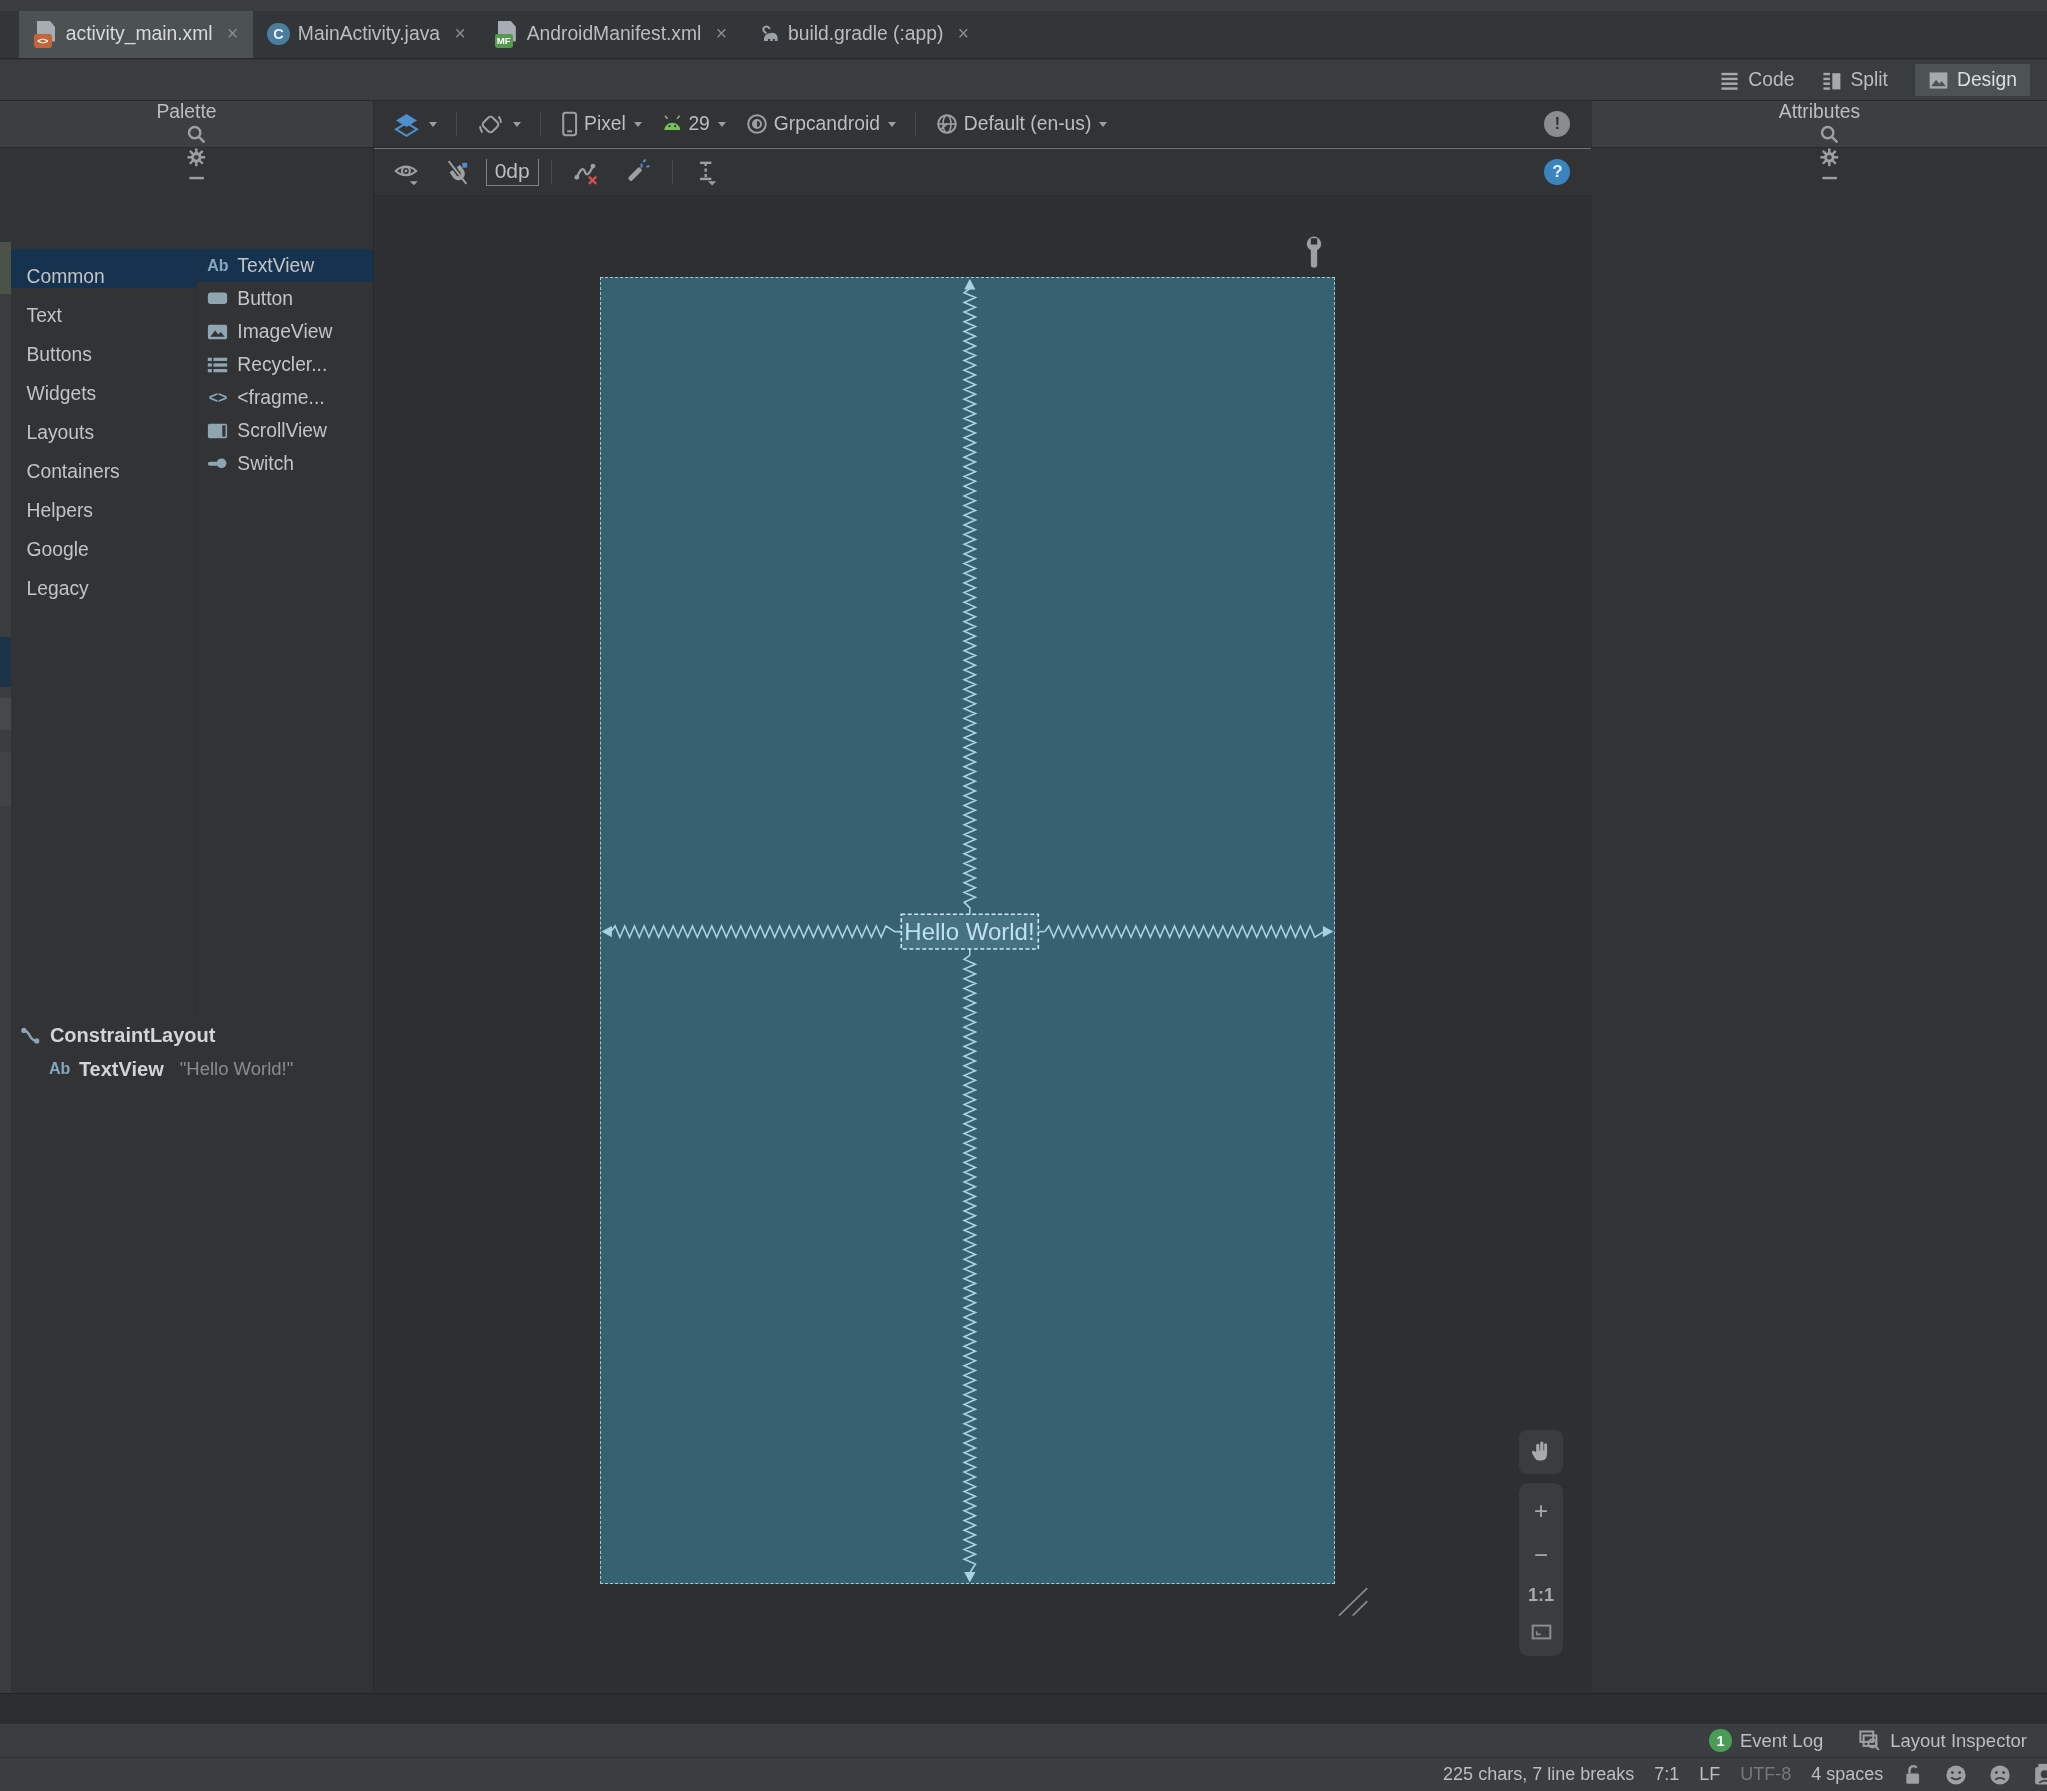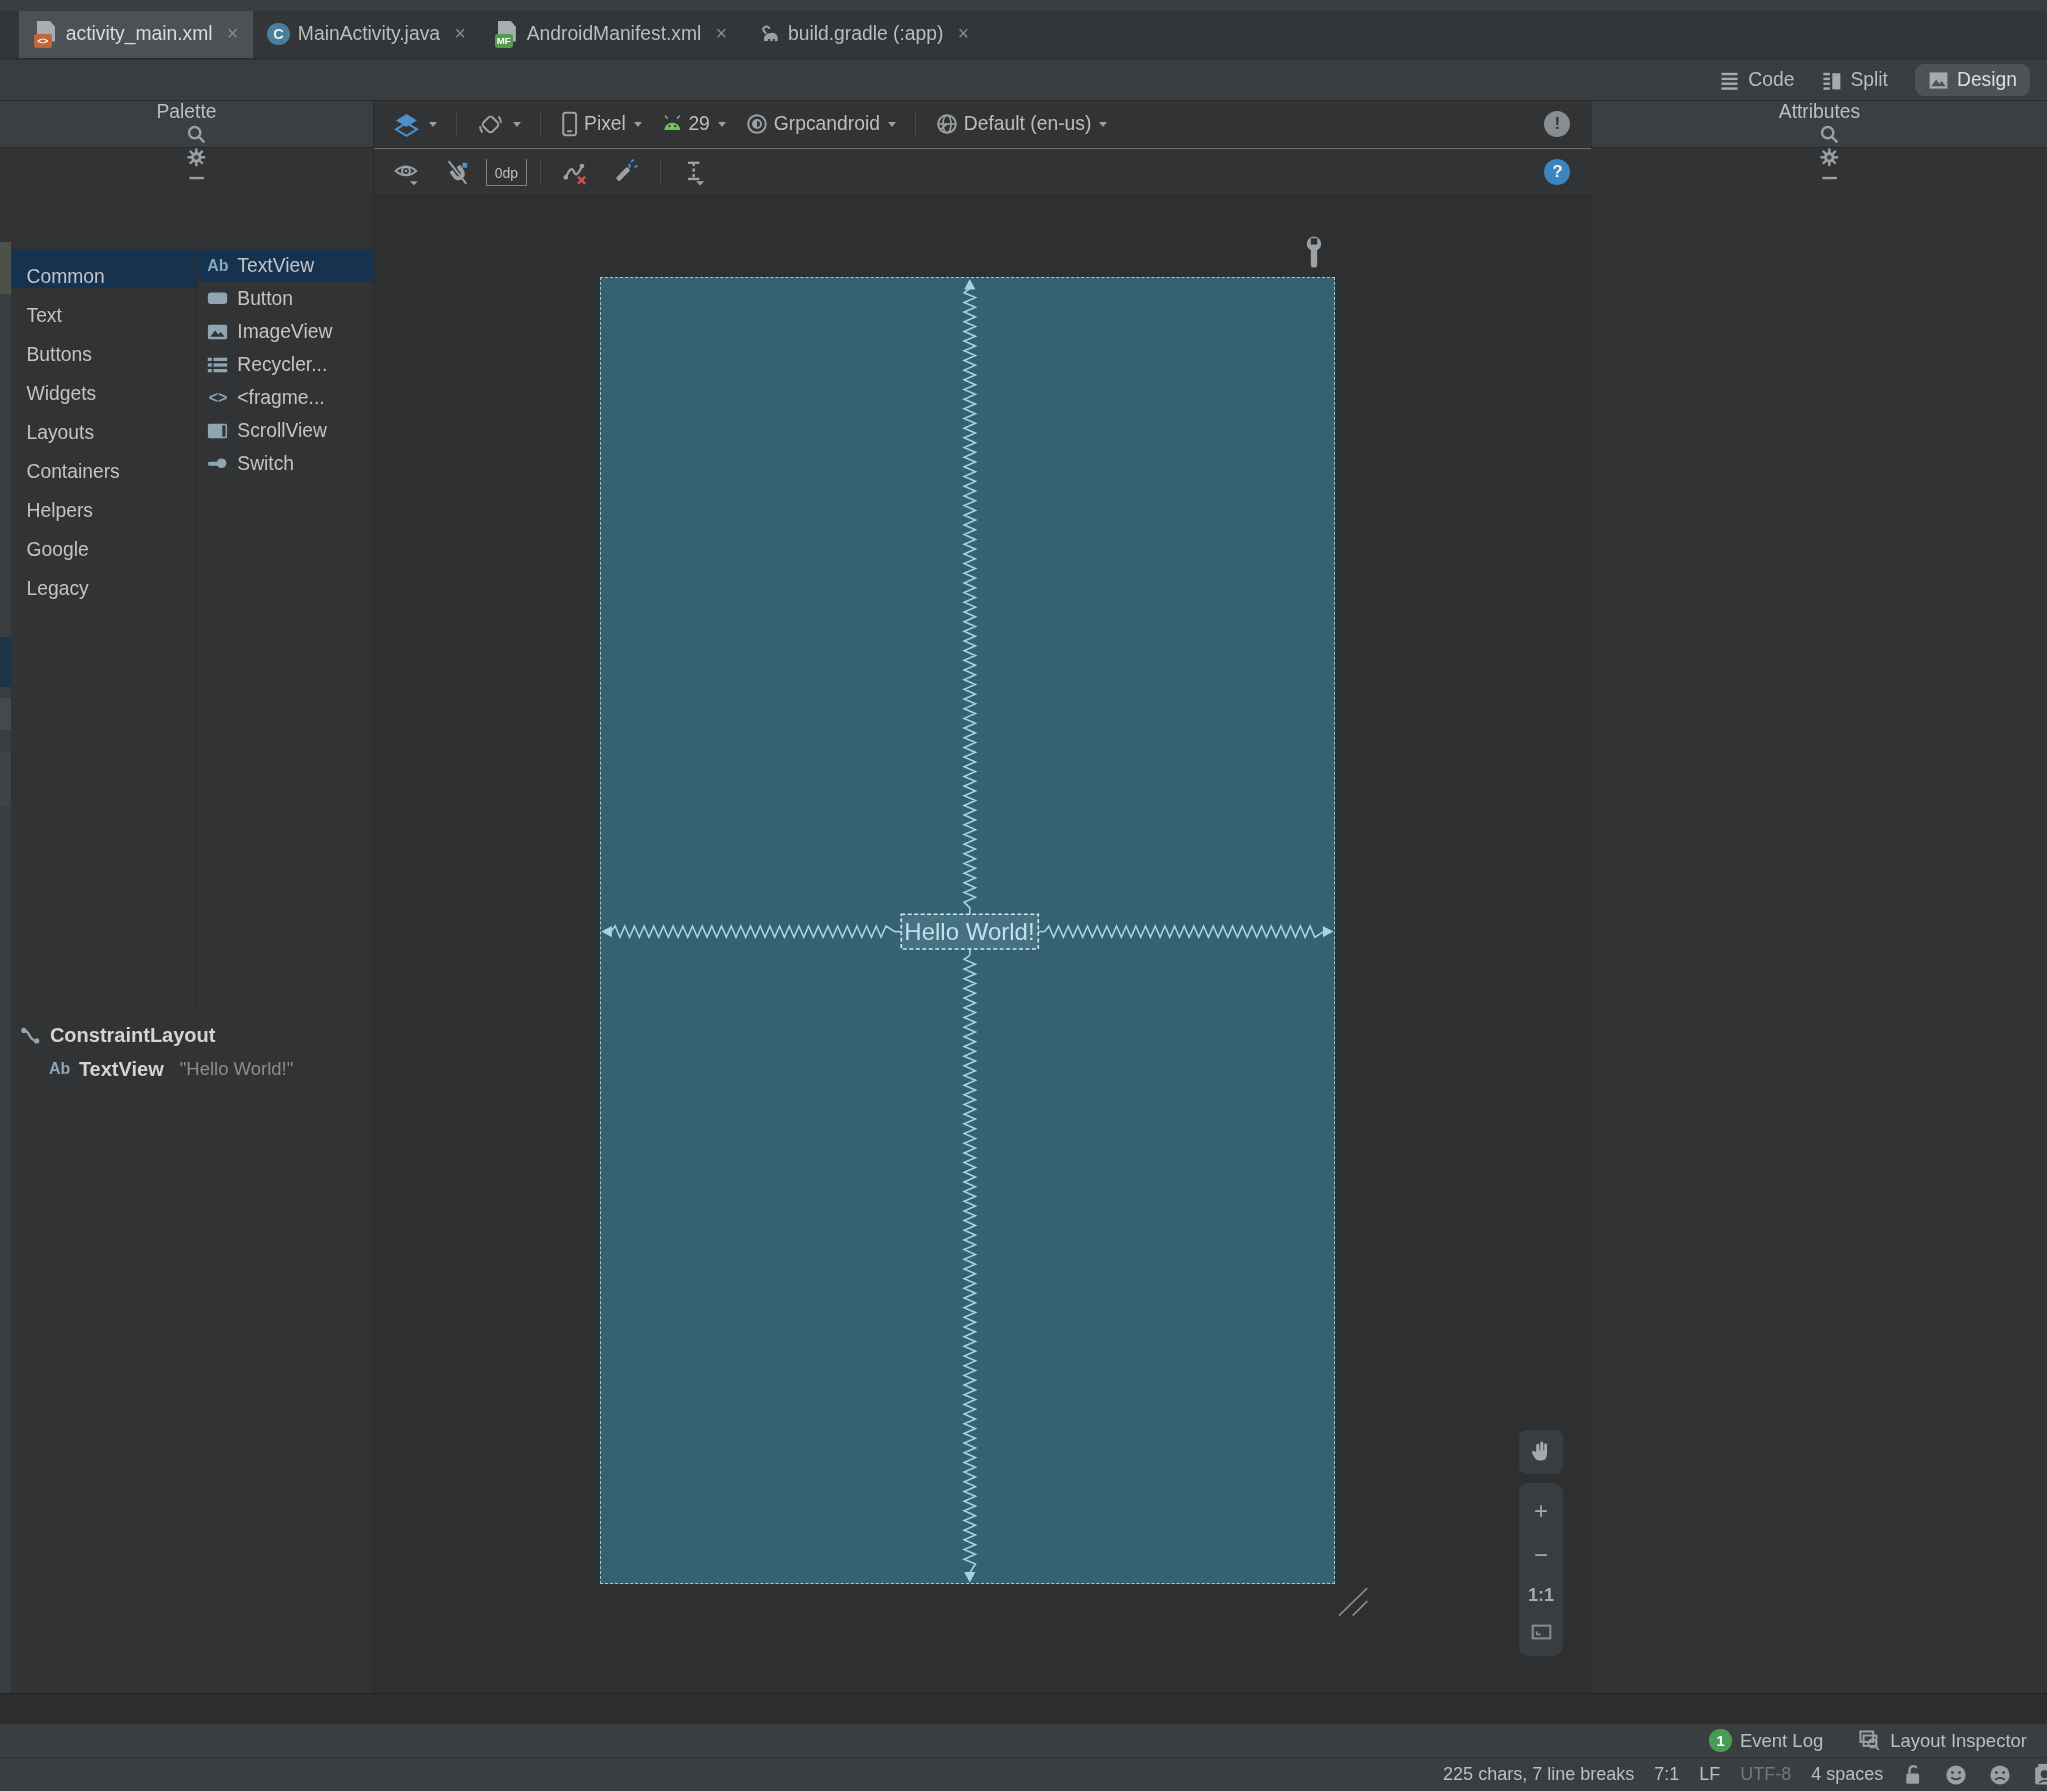--- a/index.html
+++ b/index.html
@@ -16,21 +16,21 @@
   .fileicon { position:relative; width:24px; height:27px; }
   .fileicon .page { position:absolute; left:3.2px; top:0; width:18px; height:21px; background:#a7adb3; clip-path:polygon(0 0, 70% 0, 100% 30%, 100% 100%, 0 100%); }
   .fileicon .badge { position:absolute; left:0; bottom:0; width:18px; height:13.7px; border-radius:2.4px; font-size:9.7px; font-weight:bold; color:#fff; display:flex; align-items:center; justify-content:center; }
   .badge.xml { background:#c3653a; }
   .badge.mf { background:#559a4e; }
   .circle-c { width:22.6px; height:22.6px; border-radius:50%; background:#4b7e9d; color:#e8eef2; font-size:14.5px; font-weight:bold; display:flex; align-items:center; justify-content:center; }
 
   
   #viewbar { left:0; top:60px; width:2048px; height:41px; background:#3a3d3f; border-bottom:0.8px solid #282a2b; display:flex; align-items:center; justify-content:flex-end; gap:27px; padding-right:18px; font-size:19.3px; }
   .viewmode { display:flex; align-items:center; gap:8px; color:#b9bdc0; }
-  .viewmode.selected { background:#4d5254; border-radius:9px; padding:4.8px 13px; color:#dcdedf; }
+  .viewmode.selected { background:#4d5254; border-radius:1px; padding:4.8px 13px; color:#dcdedf; }
 
   
   #leftcol  { left:0; top:101px; width:373px; height:1592px; background:#313335; }
   #centercol{ left:373px; top:101px; width:1219px; height:1592px; background:#737373; border-left:1.6px solid #282a2b; border-right:1.6px solid #282a2b; }
   #rightcol { left:1592px; top:101px; width:455px; height:1592px; background:#313335; }
 
   
   .stripe { left:0; width:10.5px; background:#3a3d3f; }
 
   .panel-header { height:47px; display:flex; align-items:center; padding:0 16px; font-size:19.3px; color:#bcbec0; border-bottom:0.8px solid #282a2b; background:#3c3f41;flex-direction:column; }
@@ -51,21 +51,21 @@
   .tree-row { display:flex; align-items:center; gap:8px; font-size:20px; height:34px; }
   .tree-val { color:#8a8d8f; font-size:18.5px; margin-left:8px; }
 
   
   .dtoolbar { left:0; width:1219px; height:47px; display:flex; align-items:center; gap:6.4px; padding-left:11.3px; background:#313335; }
   #dtoolbar1 { top:0; border-bottom:0.8px solid #2a2c2d; }
   #dtoolbar2 { top:48px; border-bottom:0.8px solid #282a2b; }
   .tbtn { display:flex; align-items:center; gap:4.8px; padding:3.2px 6.4px; color:#bcbec0; font-size:19.3px; }
   .vsep { width:0.8px; height:24px; background:#474a4c; margin:0 6.4px; }
   .caret { width:0; height:0; border-left:4.8px solid transparent; border-right:4.8px solid transparent; border-top:5.6px solid #9b9ea0; margin-left:3.2px; }
-  .dp-box { font-size:14px; color:#bcbec0; border-bottom:1.6px solid #7f8385; border-left:1.6px solid #7f8385; border-right:1.6px solid #7f8385; padding:1.6px 8px 3.2px 8px; height:27px; display:flex; align-items:flex-end; }
+  .dp-box { font-size:21px; color:#bcbec0; border-bottom:1.6px solid #7f8385; border-left:1.6px solid #7f8385; border-right:1.6px solid #7f8385; padding:1.6px 8px 3.2px 8px; height:27px; display:flex; align-items:center; }
   .round-badge { width:26px; height:26px; border-radius:50%; display:flex; align-items:center; justify-content:center; font-weight:bold; font-size:17px; }
   #error-badge { background:#8a8d8f; color:#313335; position:absolute; right:22.6px; top:9.7px; }
   #help-badge  { background:#3a85c0; color:#eaf2f8; position:absolute; right:22.6px; top:9.7px; }
 
   
   #surface { left:0; top:95px; width:1219px; height:1497px; background:#2d2f30; overflow:hidden; }
   #screen { position:absolute; left:226px; top:81px; width:735px; height:1307px; background:var(--blueprint_bg); border:1.6px dashed #9ecbdc; }
   #springs { position:absolute; left:0; top:0; width:1219px; height:1497px; }
   #hello-box { position:absolute; left:527px; top:718px; width:137px; height:35px; display:flex; align-items:center; justify-content:center; font-size:24px; color:#bfe0ef; }
   #wrench { position:absolute; left:924px; top:39px; }

